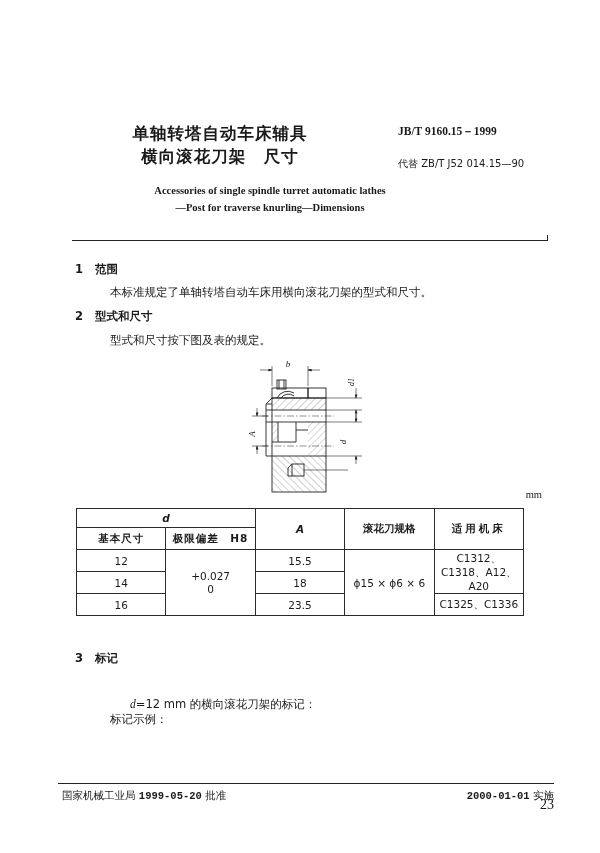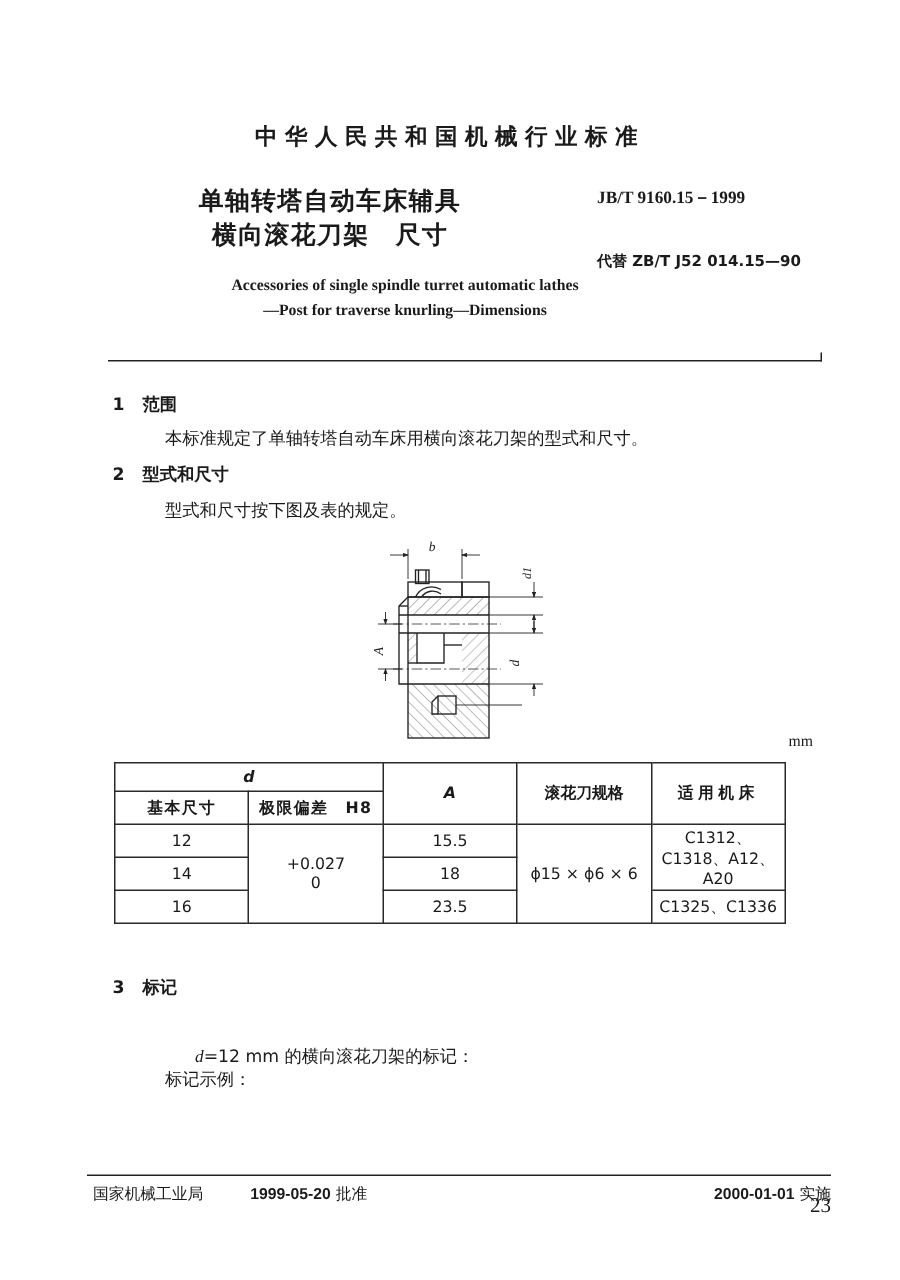--- a/index.html
+++ b/index.html
@@ -54,25 +54,24 @@
     text-align: left;
     width: 150px;
   }
   .std-no {
     font-size: 11.5px;
     font-weight: bold;
     font-family: "Liberation Serif", serif;
     white-space: nowrap;
   }
   .std-replace {
-    margin-top: 28px;
+    margin-top: 18px;
     font-size: 10px;
     white-space: nowrap;
     font-family: "DejaVu Sans", "Liberation Sans", sans-serif;
-    font-weight: bold;
   }
   .eng-title {
     position: absolute;
     left: 60px;
     top: 182px;
     width: 420px;
     text-align: center;
     font-size: 10.5px;
     font-weight: bold;
     line-height: 17px;
@@ -226,28 +225,27 @@
     font-family: "DejaVu Sans", "Liberation Sans", sans-serif;
     white-space: nowrap;
   }
   .page-num {
     position: absolute;
     right: 46px;
     top: 797px;
     font-size: 14px;
     font-family: Liberation Serif, serif;
   }
-  .b-bold { font-weight: bold; font-family: Liberation Sans, sans-serif; margin-left: 28px; }
+  .b-bold { font-weight: bold; font-family: Liberation Mono, monospace; }
 </style>
 </head>
 <body>
 
 <div class="page">
 
-  <div class="nat-standard-line">中华人民共和国机械行业标准</div>
 
   <div class="title-block">
     <div class="title-line">单轴转塔自动车床辅具</div>
     <div class="title-line">横向滚花刀架　尺寸</div>
   </div>
 
   <div class="std-no-block">
     <div class="std-no">JB/T 9160.15－1999</div>
     <div class="std-replace">代替 ZB/T J52 014.15—90</div>
   </div>

